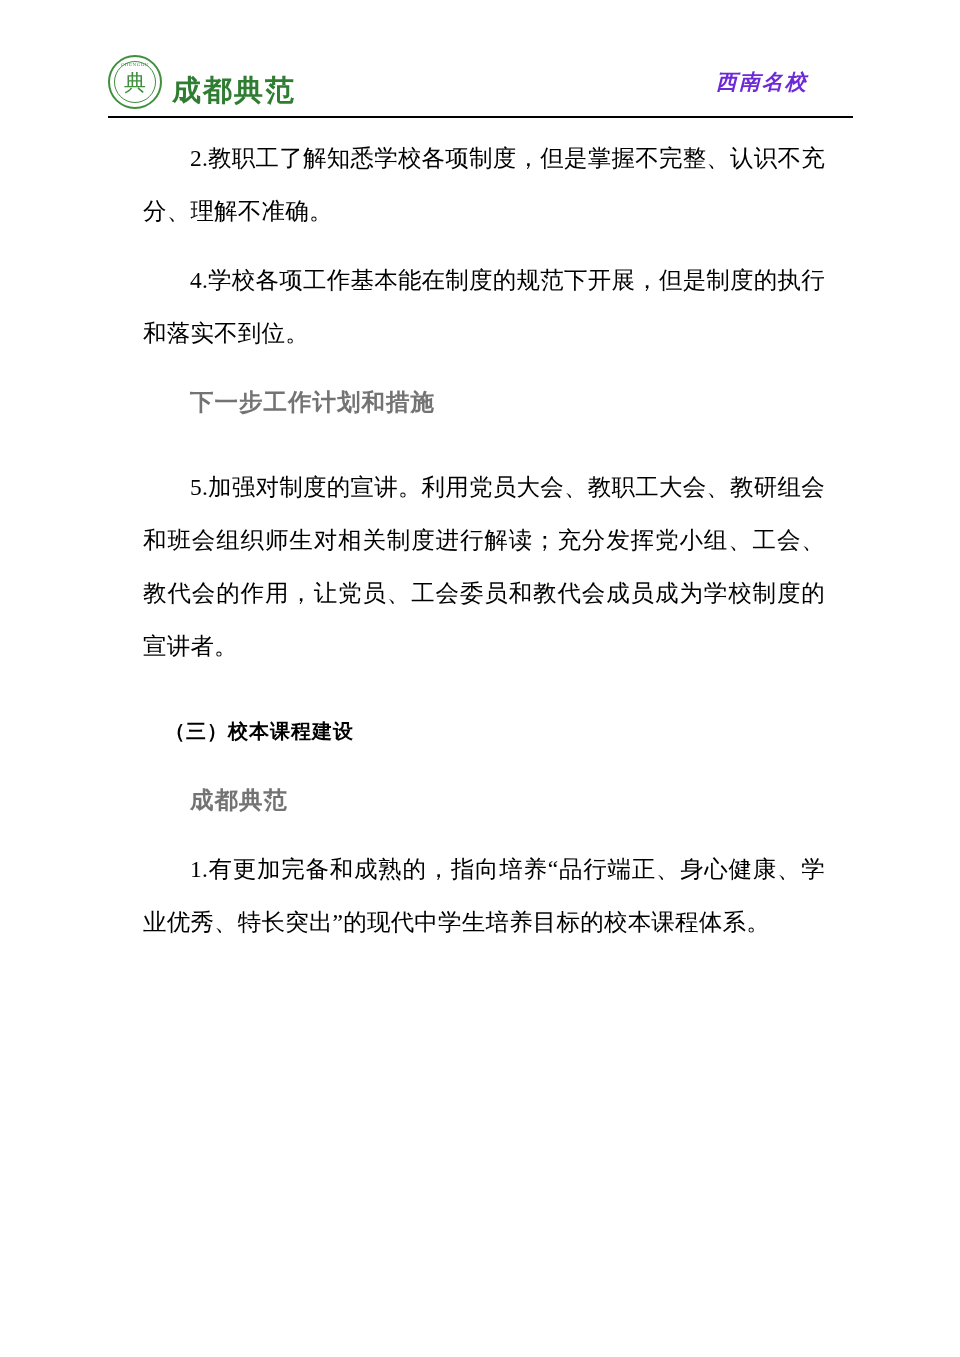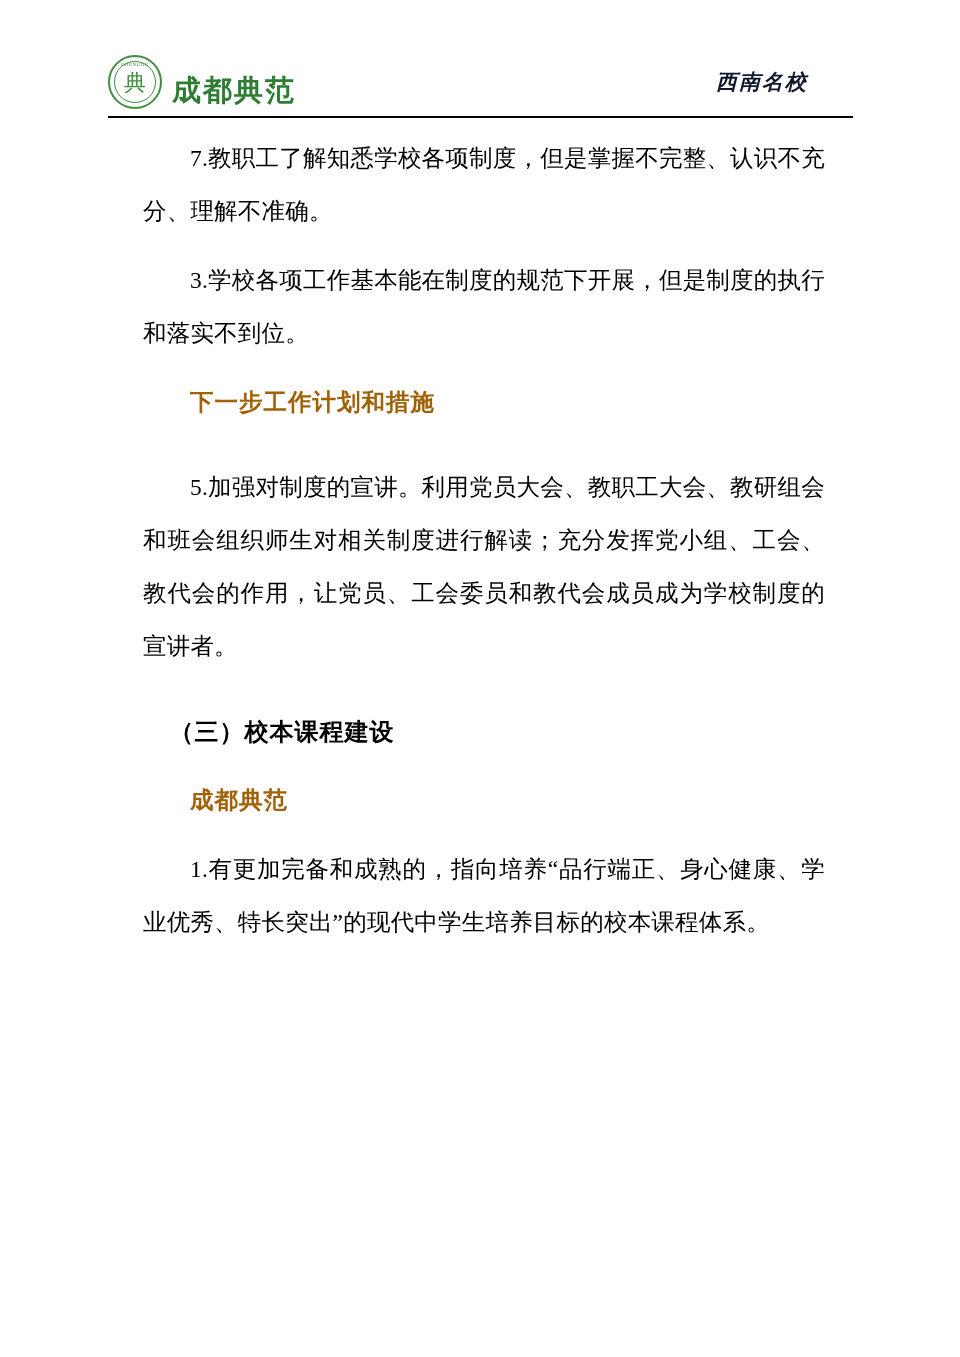--- a/index.html
+++ b/index.html
@@ -81,21 +81,21 @@
     font-size: 29px;
     font-weight: bold;
     color: #2f7d32;
     font-family: "Liberation Serif", "DejaVu Serif", serif;
     letter-spacing: 2px;
     margin-top: 17px;
   }
   .brand-right {
     font-size: 21px;
     font-weight: bold;
-    color: #0f172a;
+    color: #6d28d9;
     letter-spacing: 2px;
     font-family: "Liberation Serif", "DejaVu Serif", serif;
     padding-right: 45px;
     font-style: italic;
   }
   
   .content {
     position: absolute;
     left: 143px;
     top: 132px;
@@ -109,29 +109,29 @@
     text-justify: inter-ideograph;
     text-indent: 2em;
     font-family: "Liberation Serif", "DejaVu Serif", serif;
     letter-spacing: 0.2px;
   }
   .spacer-sm { height: 16px; }
   h2.red-head {
     margin: 0;
     font-size: 23.5px;
     line-height: 53px;
-    color: #a16207;
+    color: #737373;
     font-weight: bold;
     text-indent: 2em;
     font-family: "Liberation Sans", sans-serif;
     letter-spacing: 1px;
   }
   h2.black-head {
     margin: 0;
-    font-size: 24px;
+    font-size: 20px;
     line-height: 53px;
     color: #000000;
     font-weight: bold;
     text-indent: 1.1em;
     font-family: "Liberation Sans", sans-serif;
     letter-spacing: 1px;
   }
 </style>
 </head>
 <body>
@@ -145,24 +145,24 @@
         <div class="arcs">CHENGDU</div>
         <div class="glyph">典</div>
       </div>
       <div class="brand-name">成都典范</div>
     </div>
     <div class="brand-right">西南名校</div>
   </div>
 
   <div class="content">
 
-    <p class="para">7.教职工了解知悉学校各项制度，但是掌握不完整、认识不充分、理解不准确。</p>
+    <p class="para">2.教职工了解知悉学校各项制度，但是掌握不完整、认识不充分、理解不准确。</p>
     <div class="spacer-sm"></div>
 
-    <p class="para">3.学校各项工作基本能在制度的规范下开展，但是制度的执行和落实不到位。</p>
+    <p class="para">4.学校各项工作基本能在制度的规范下开展，但是制度的执行和落实不到位。</p>
     <div class="spacer-sm"></div>
 
     <h2 class="red-head">下一步工作计划和措施</h2>
     <div class="spacer-sm"></div>
 
     <div class="spacer-sm"></div>
 
     <p class="para">5.加强对制度的宣讲。利用党员大会、教职工大会、教研组会和班会组织师生对相关制度进行解读；充分发挥党小组、工会、教代会的作用，让党员、工会委员和教代会成员成为学校制度的宣讲者。</p>
     <div class="spacer-sm"></div>
 

